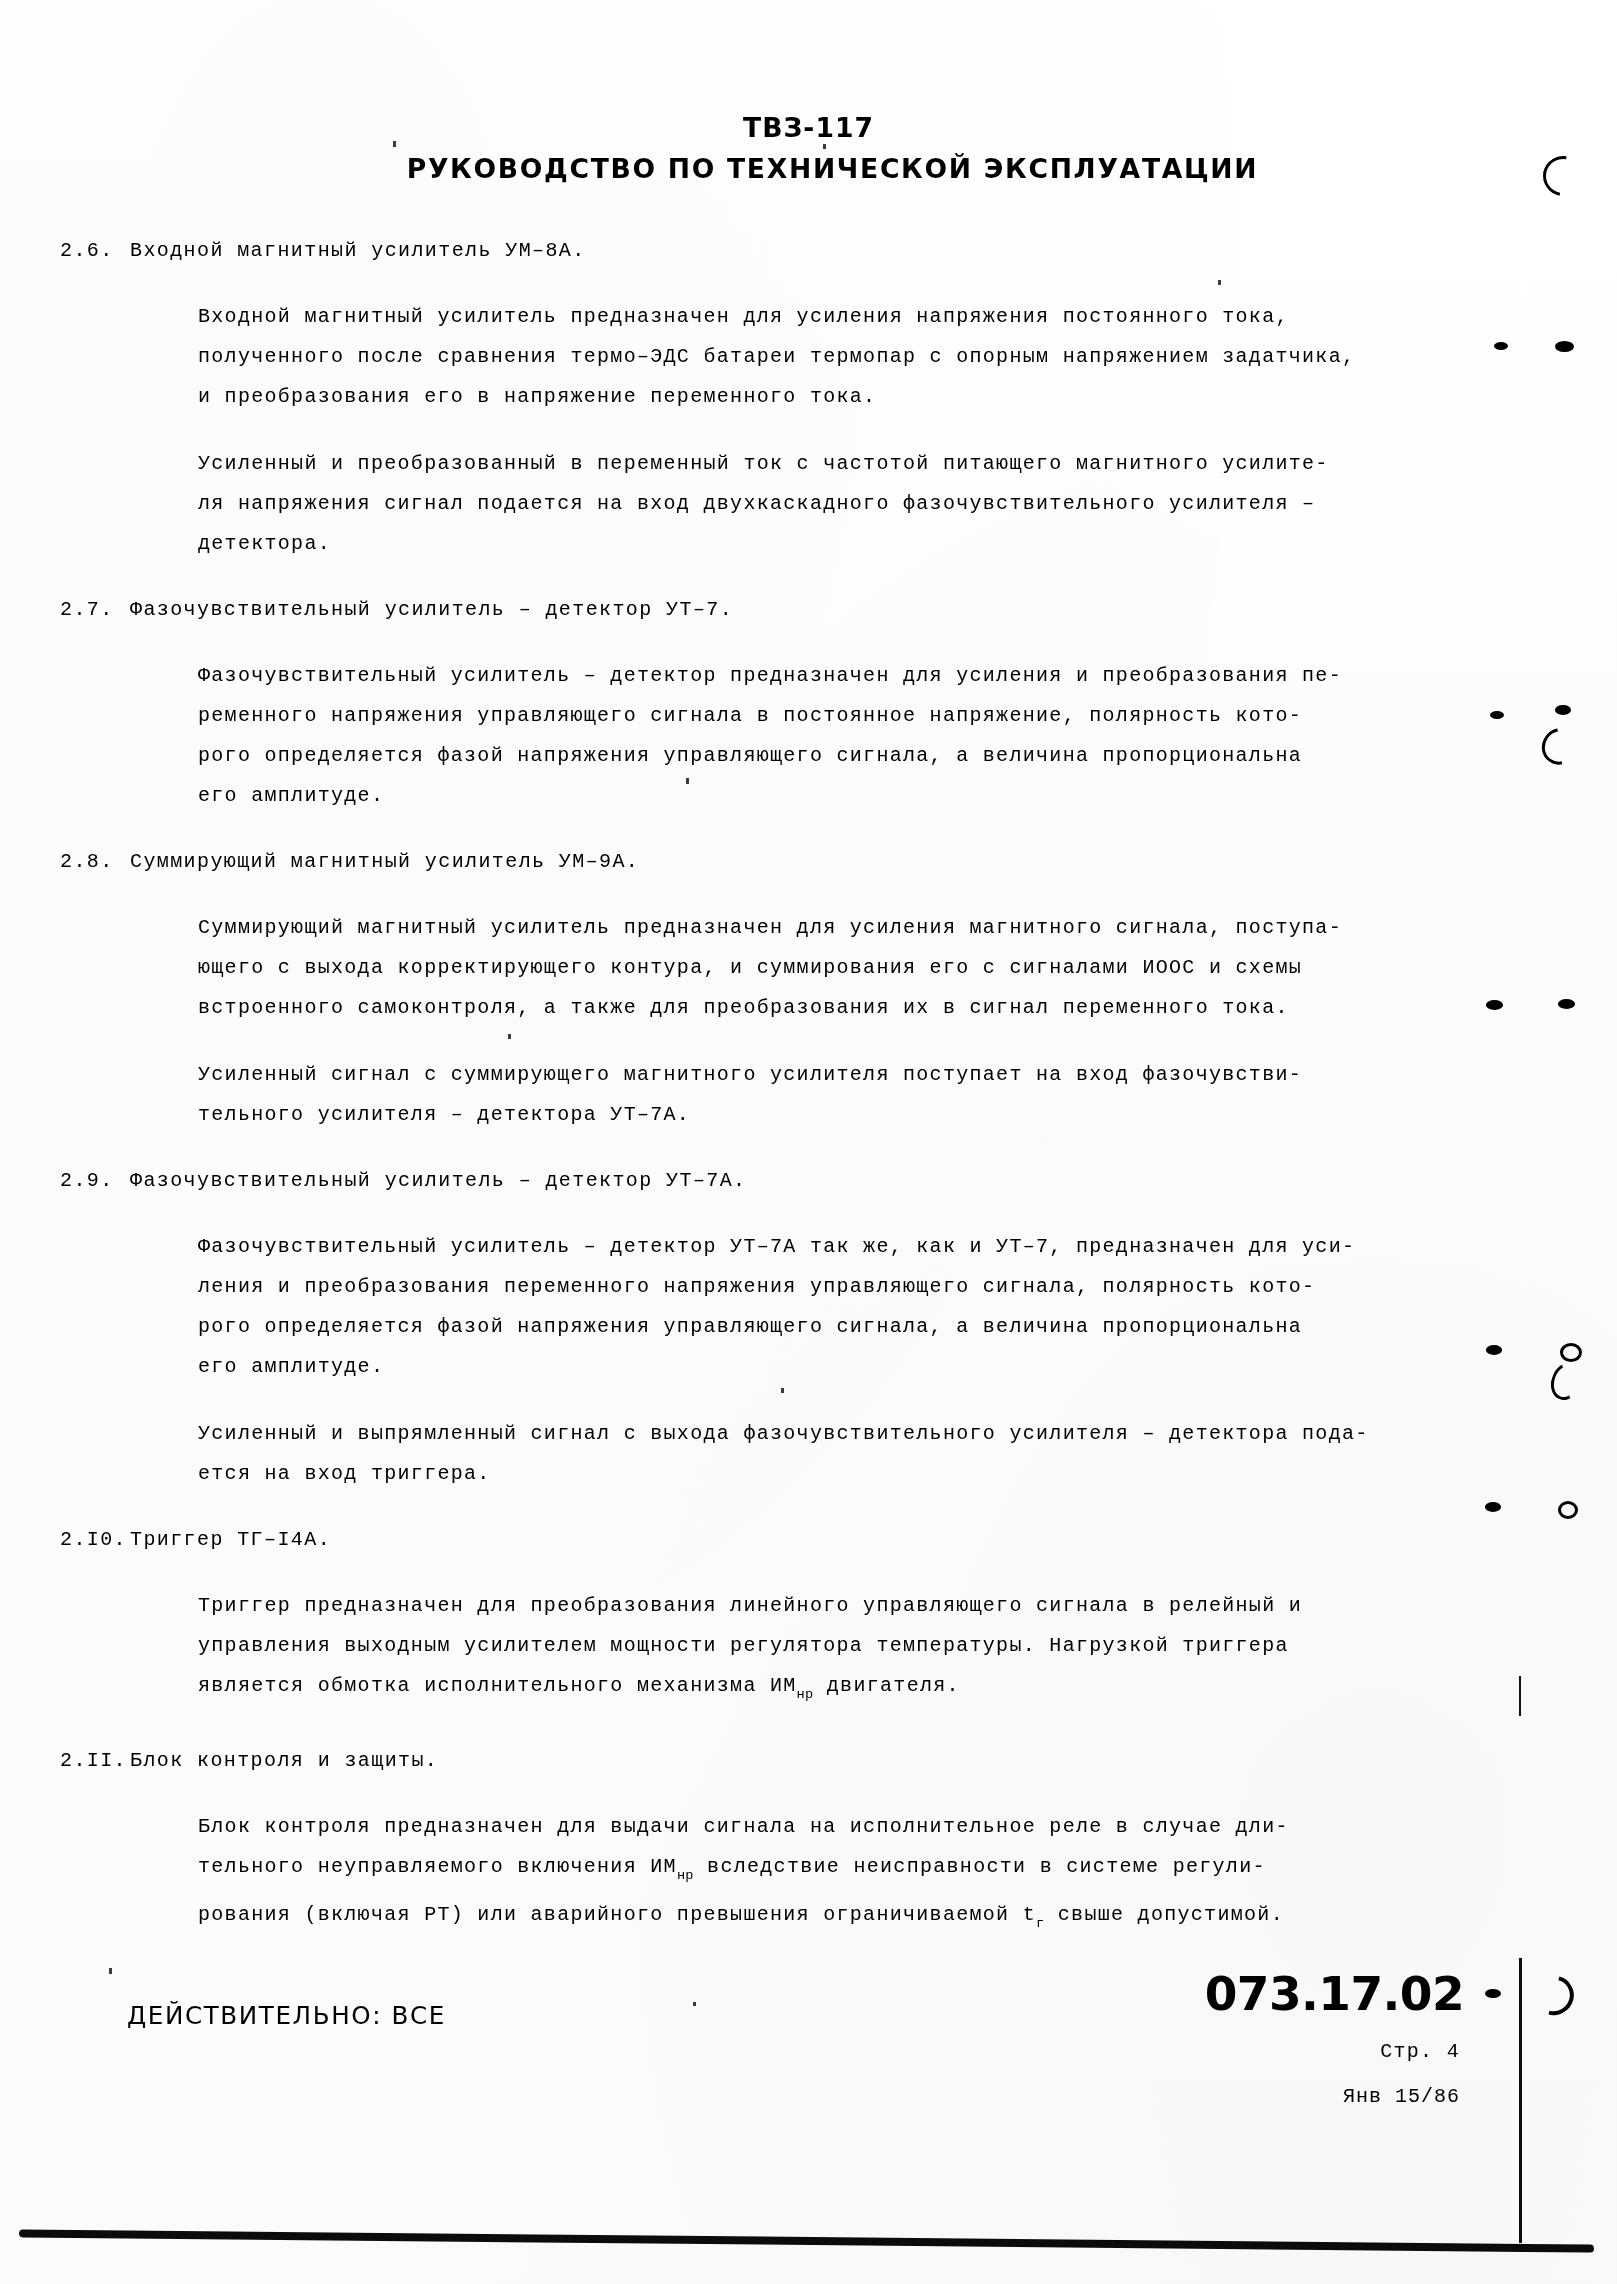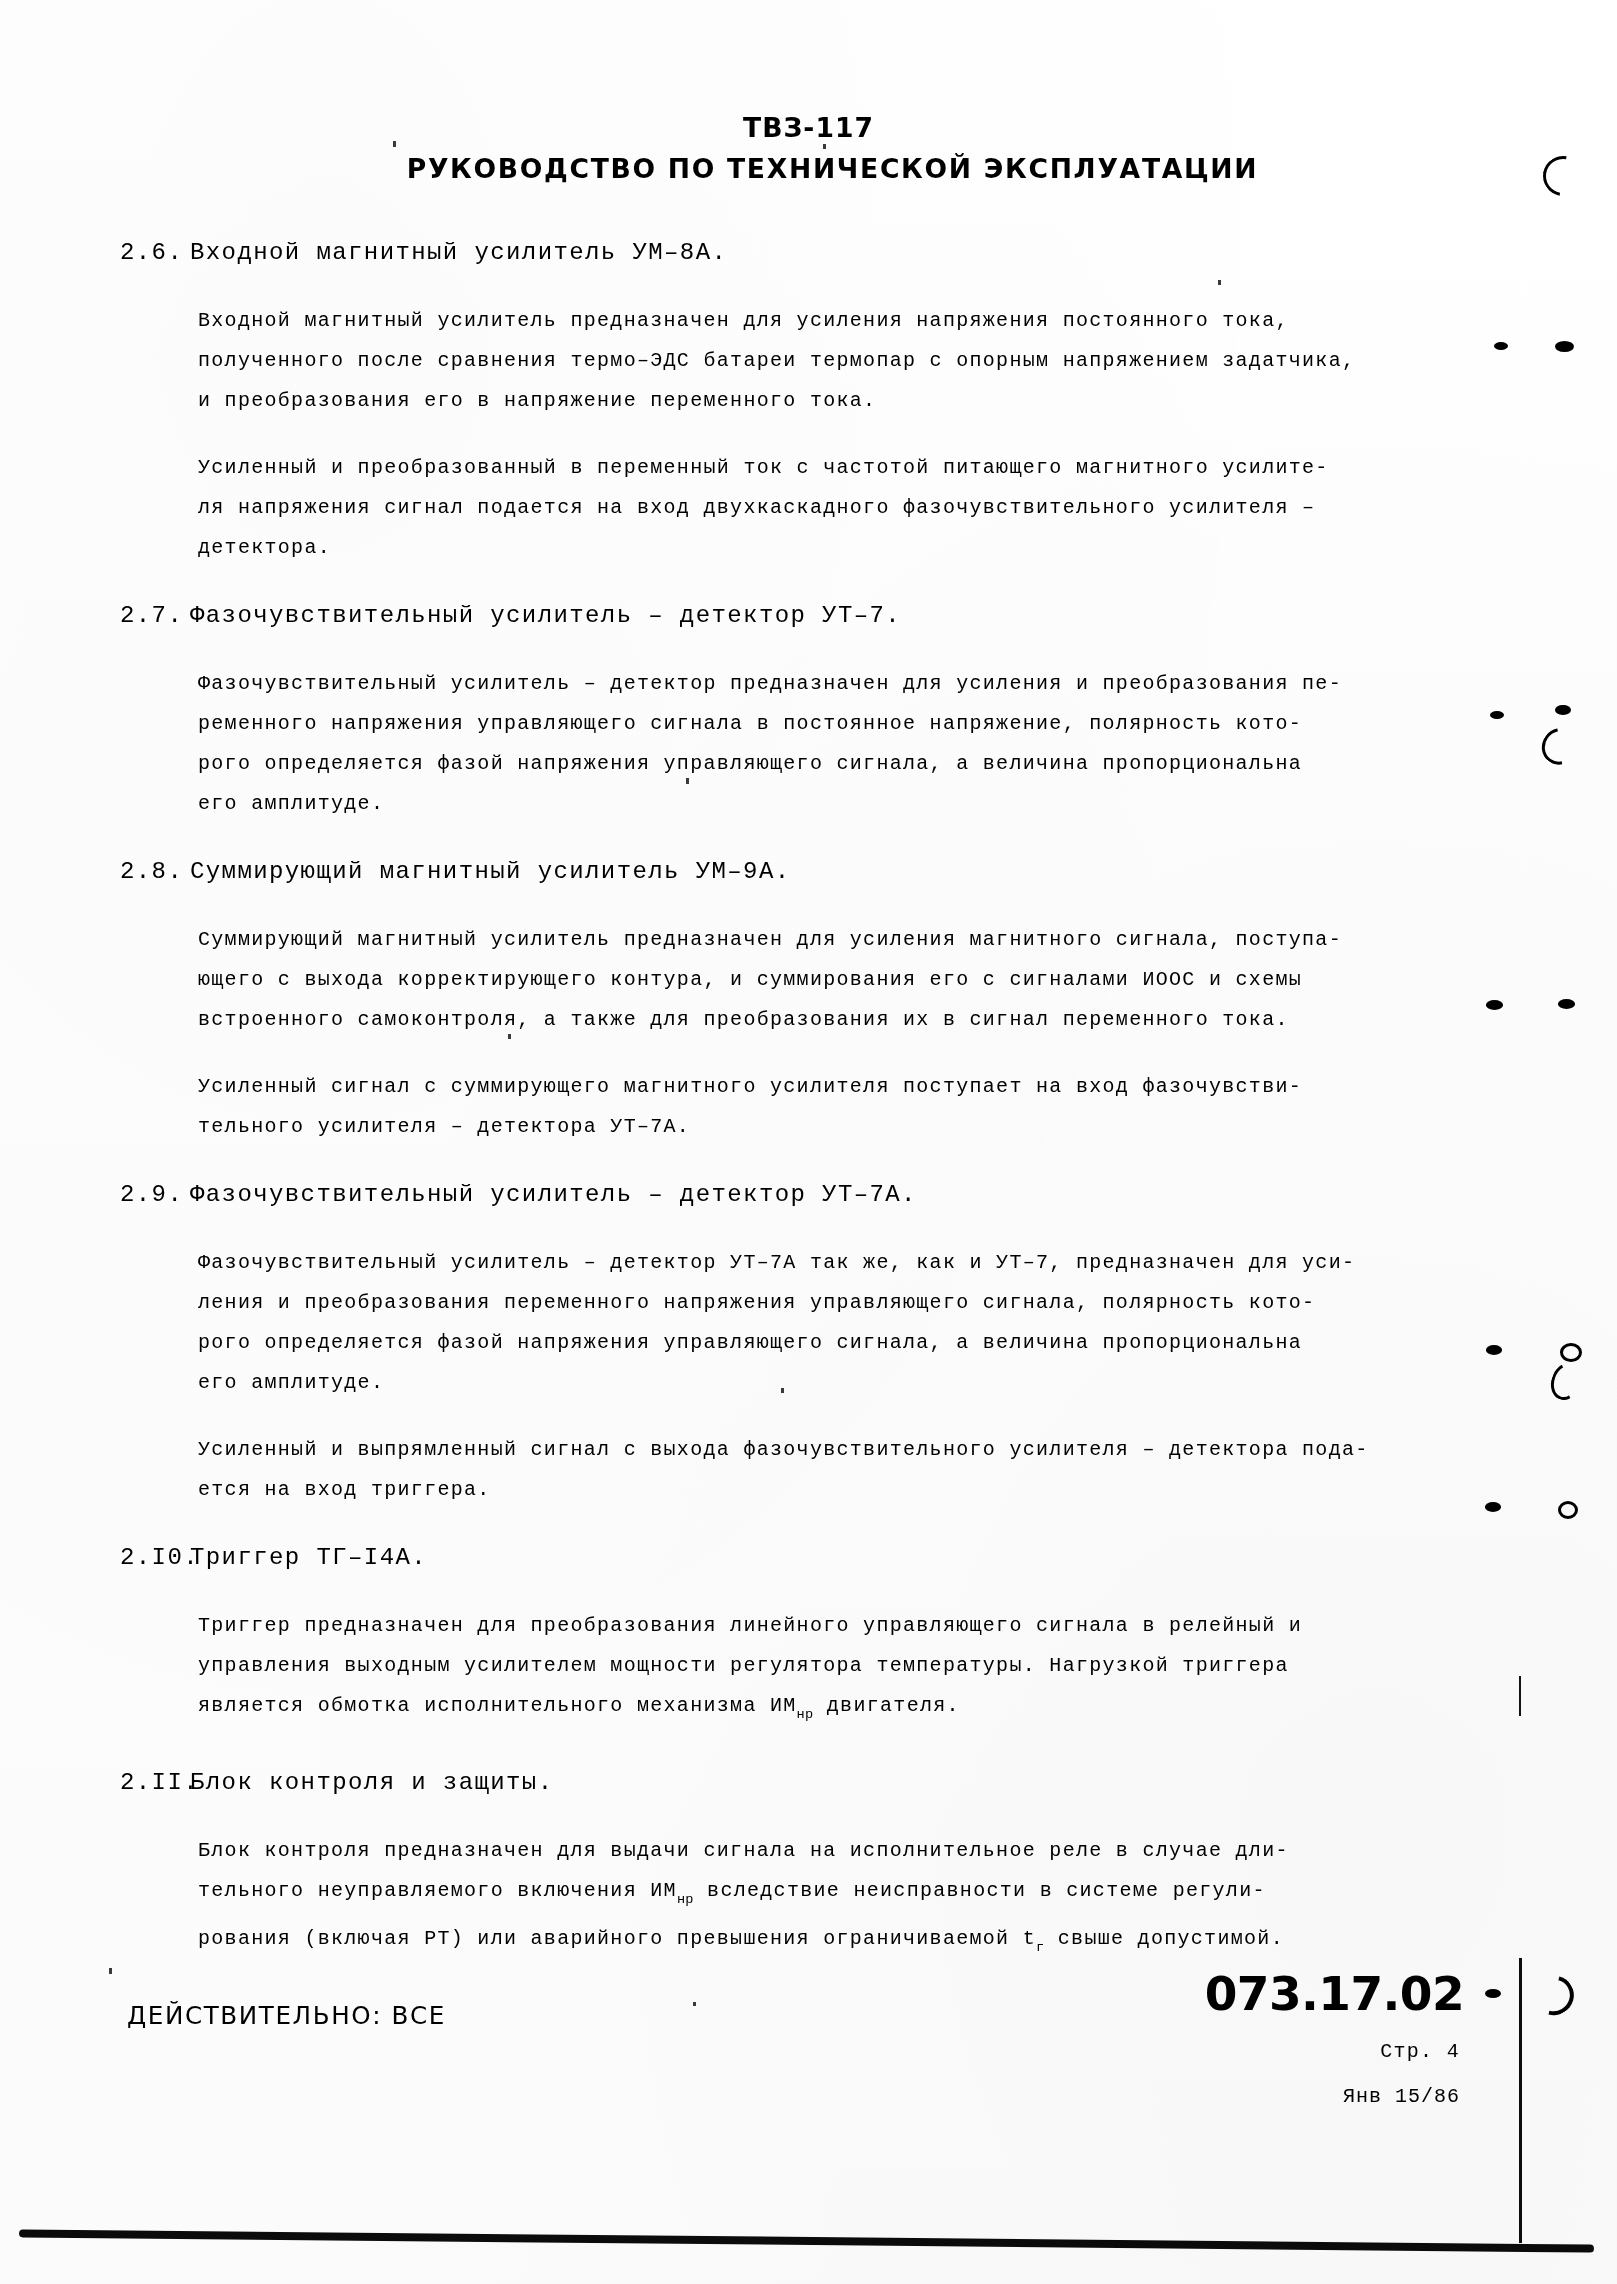--- a/index.html
+++ b/index.html
@@ -62,22 +62,22 @@
     left: 0;
     width: 1617px;
   }
 
   .sec {
     position: relative;
     display: block;
   }
   .sec-heading {
     position: relative;
-    padding-left: 120px;
-    font-size: 24px;
+    padding-left: 60px;
+    font-size: 20px;
     letter-spacing: 1.4px;
     line-height: 1.0;
     white-space: nowrap;
   }
   .sec-num {
     display: inline-block;
     width: 70px;
   }
   .para {
     padding-left: 198px;

